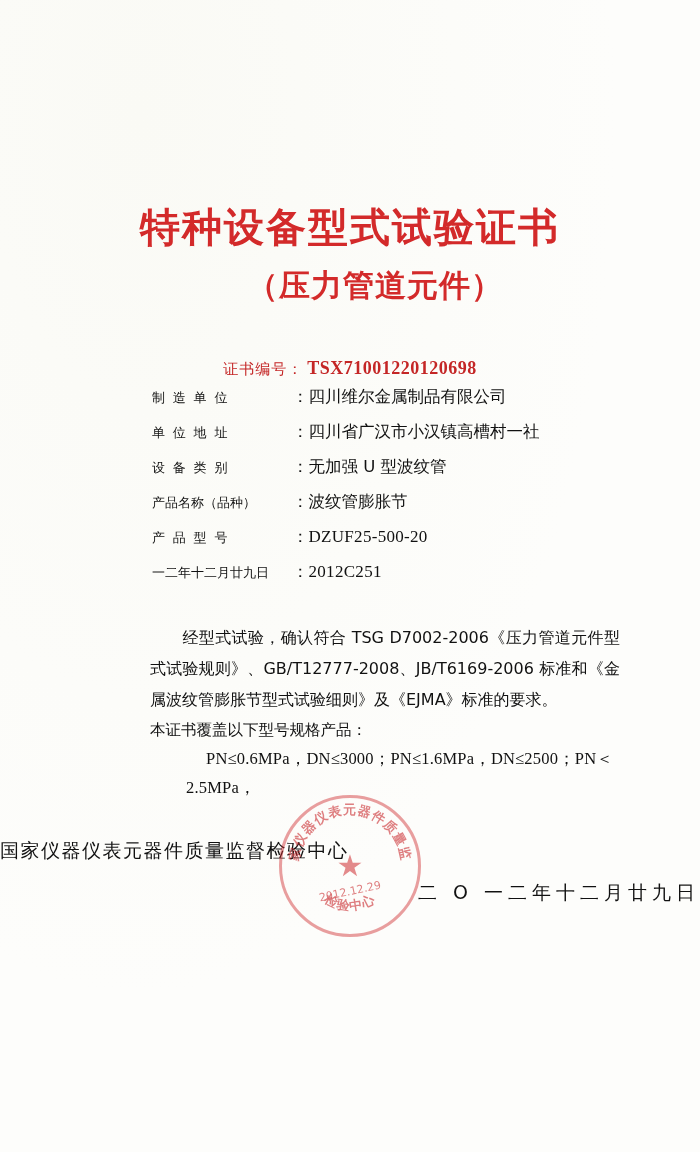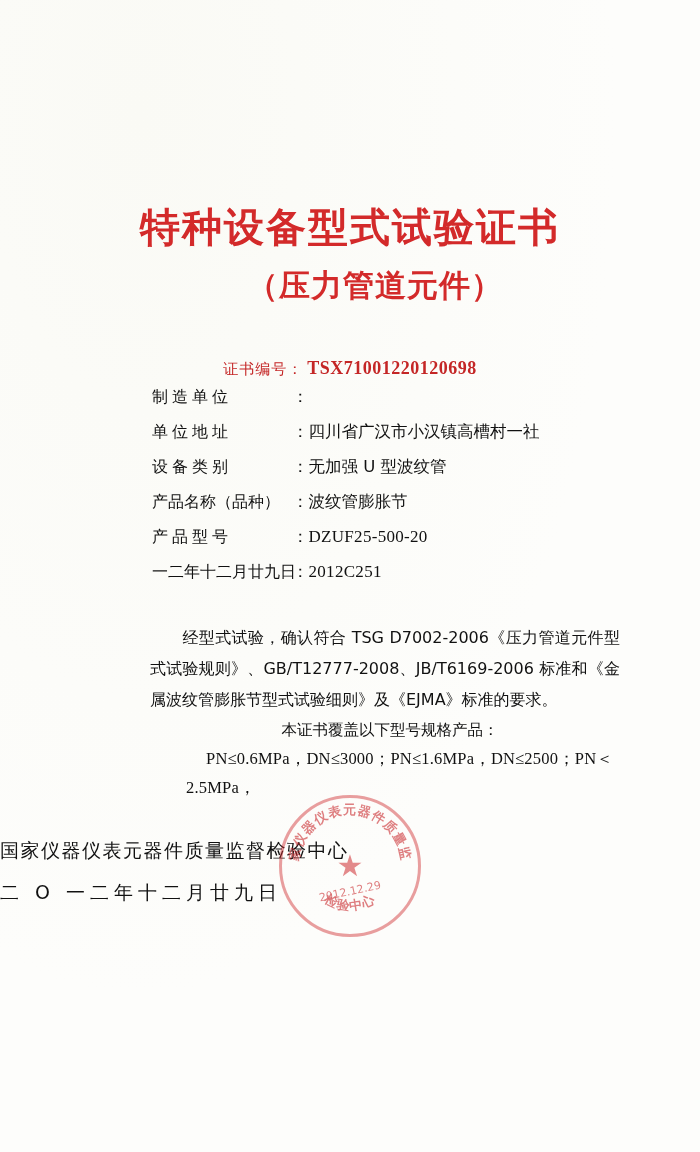--- a/index.html
+++ b/index.html
@@ -92,22 +92,22 @@
   }
   .field-row {
     display: flex;
     align-items: baseline;
     margin-bottom: 13px;
     color: #111;
   }
   .field-label {
     width: 140px;
     flex: 0 0 140px;
-    font-family: Liberation Serif, serif;
-    font-size: 16px;
+    font-family: Liberation Mono, monospace;
+    font-size: 13px;
     color: #111;
     white-space: nowrap;
   }
   .field-colon {
     flex: 0 0 16px;
     font-family: "DejaVu Sans", sans-serif;
     font-size: 16.5px;
   }
   .field-value {
     font-family: "DejaVu Sans", sans-serif;
@@ -141,21 +141,20 @@
     position: absolute;
     top: 716px;
     left: 150px;
     width: 480px;
     color: #111;
   }
   .coverage-head {
     font-family: "DejaVu Sans", sans-serif;
     font-size: 15.5px;
     line-height: 28px;
-    text-align: center;
   }
   .coverage-body {
     font-family: "Liberation Serif", serif;
     font-size: 16.5px;
     line-height: 29px;
     letter-spacing: 0.2px;
     margin-left: 36px;
   }
   .coverage-body .ind {
     display: inline-block;
@@ -175,21 +174,21 @@
     font-family: "DejaVu Sans", sans-serif;
     font-size: 19px;
     letter-spacing: 1.5px;
     color: #111;
   }
   .issue-date {
     position: absolute;
     top: 880px;
     left: 0;
     width: 700px;
-    text-align: left;
+    text-align: right;
     font-family: "DejaVu Sans", sans-serif;
     font-size: 19px;
     letter-spacing: 5px;
     color: #111;
   }
 
   
   .seal {
     position: absolute;
     left: 279px;
@@ -250,20 +249,21 @@
     <div class="title-sub">（压力管道元件）</div>
 
     <div class="cert-no-row">
       <span class="cert-no-label">证书编号：</span><span class="cert-no-value">TSX71001220120698</span>
     </div>
 
     <div class="fields">
       <div class="field-row">
         <span class="field-label">制 造 单 位</span>
         <span class="field-colon">：</span>
+        <span class="field-value">四川维尔金属制品有限公司</span>
       </div>
       <div class="field-row">
         <span class="field-label">单 位 地 址</span>
         <span class="field-colon">：</span>
         <span class="field-value">四川省广汉市小汉镇高槽村一社</span>
       </div>
       <div class="field-row">
         <span class="field-label">设 备 类 别</span>
         <span class="field-colon">：</span>
         <span class="field-value">无加强 U 型波纹管</span>

